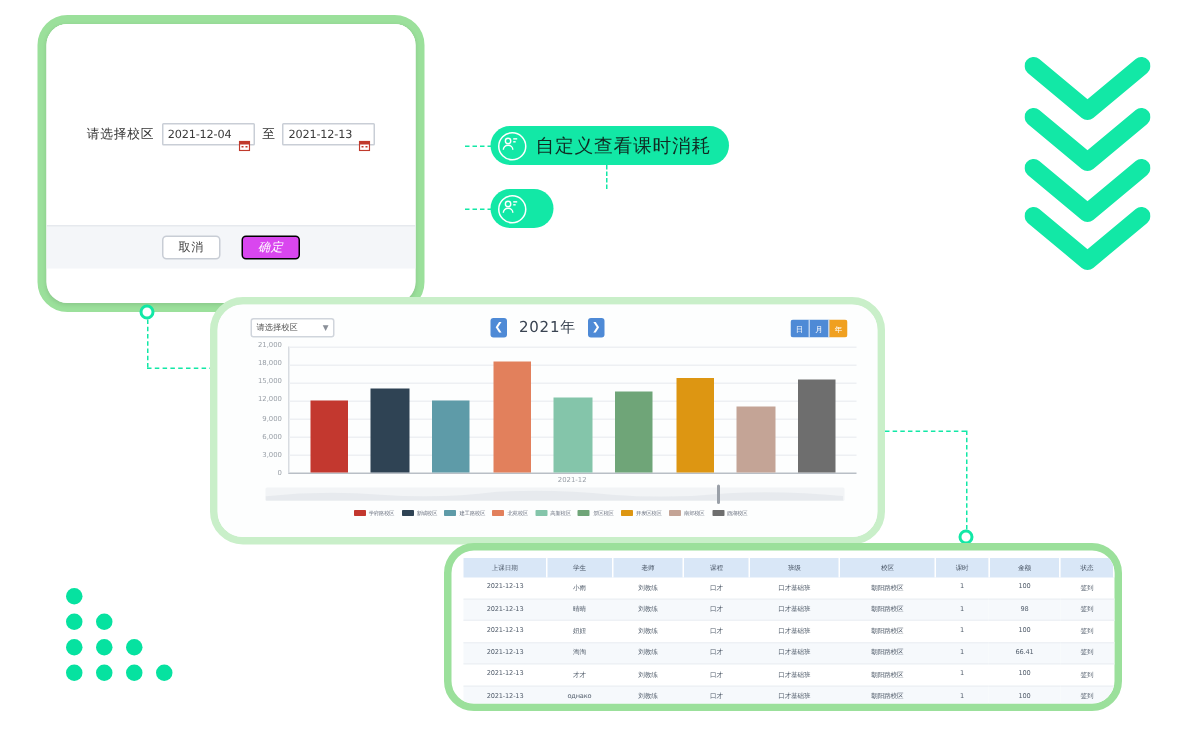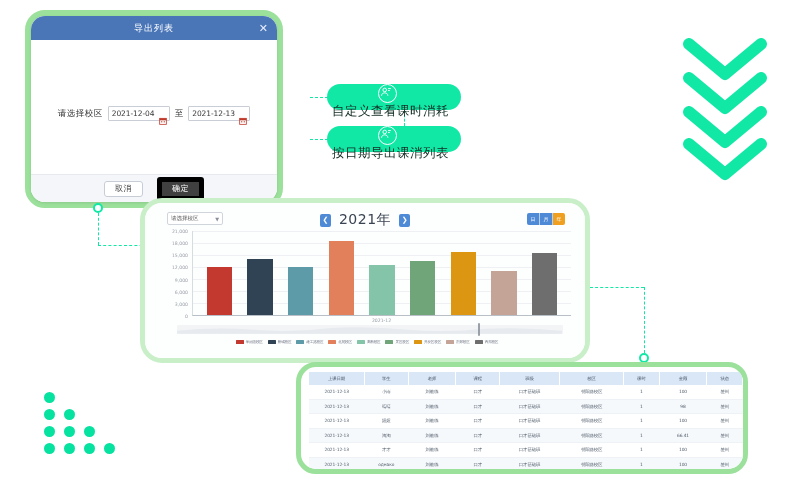--- a/index.html
+++ b/index.html
@@ -58,28 +58,27 @@
   .dlg-sep{font-size:8.5px;color:#333;}
   .dlg-foot{
     height:28px;background:#F4F6F9;border-top:1px solid #e6e9ee;
     display:flex;align-items:center;justify-content:center;gap:14px;
   }
   .btn{
     font-size:8px;border-radius:3px;padding:3px 10px;cursor:pointer;
     line-height:1;letter-spacing:.5px;text-align:center;
   }
   .btn-cancel{background:#fff;border:1px solid #c8cdd5;color:#444;}
-  .btn-ok{background:#404040;border:5px solid #000000;color:#fff;}
+  .btn-ok{background:#d946ef;border:1px solid #000000;color:#fff;font-style:italic;}
 
   
   .pill{
     position:absolute;height:26px;border-radius:13px;background:#12E8A6;
     display:flex;align-items:center;padding:0 12px 0 5px;box-sizing:border-box;
     color:#0d2f25;
-    flex-direction:column;
   }
   .pill .av{
     width:17px;height:17px;border-radius:50%;border:1.4px solid #ffffff;
     margin-right:6px;flex:0 0 auto;position:relative;
   }
   .pill .av svg{position:absolute;left:1px;top:1px;}
   .pill .txt{font-size:12.5px;letter-spacing:.5px;white-space:nowrap;color:#102a22;}
   #pill1{left:327px;top:84px;}
   #pill2{left:327px;top:126px;}
   .pill-dash{position:absolute;border-top:1.6px dashed #12E8A6;}
@@ -101,21 +100,21 @@
   }
   .sel .caret{font-size:5px;color:#8a8f98;}
   .yearnav{
     position:absolute;left:0;right:0;top:2px;display:flex;align-items:center;
     justify-content:center;gap:8px;
   }
   .ynav-btn{
     width:11px;height:13px;background:#4E8AD6;border-radius:2px;color:#fff;
     font-size:7px;display:flex;align-items:center;justify-content:center;cursor:pointer;
   }
-  .ynav-lbl{font-size:14px;color:#3a4452;letter-spacing:.5px;}
+  .ynav-lbl{font-size:10px;color:#3a4452;letter-spacing:.5px;}
   .seg{position:absolute;right:20px;top:4px;display:flex;height:12px;border-radius:2px;overflow:hidden;}
   .seg div{
     width:12px;height:12px;display:flex;align-items:center;justify-content:center;
     font-size:5px;color:#fff;cursor:pointer;border-right:1px solid rgba(255,255,255,.6);
   }
   .seg div:last-child{border-right:none;}
   .seg .s-blue{background:#4E8AD6;}
   .seg .s-orange{background:#F0A020;}
 
   
@@ -221,24 +220,20 @@
     <div class="dot" style="left:20px;top:34px"></div>
     <div class="dot" style="left:40px;top:34px"></div>
     <div class="dot" style="left:0px;top:51px"></div>
     <div class="dot" style="left:20px;top:51px"></div>
     <div class="dot" style="left:40px;top:51px"></div>
     <div class="dot" style="left:60px;top:51px"></div>
   </div>
 
   <div class="dlg-frame"></div>
   <div class="dlg">
-    <div class="dlg-title">
-      <span>导出列表</span>
-      <span class="dlg-close">✕</span>
-    </div>
     <div class="dlg-body">
       <div class="dlg-row">
         <span class="dlg-label">请选择校区</span>
         <div class="date-box">
           <span class="val">2021-12-04</span>
           <span class="cal-ic">
             <svg viewBox="0 0 12 12" width="8" height="8">
               <rect x="1" y="2" width="10" height="9" fill="#fff" stroke="#C0392B" stroke-width="1.2"></rect>
               <rect x="1" y="2" width="10" height="3" fill="#C0392B"></rect>
               <rect x="3" y="6.5" width="2" height="1.5" fill="#C0392B"></rect>
@@ -288,21 +283,20 @@
 
   <div class="pill" id="pill2">
     <span class="av">
       <svg viewBox="0 0 14 14" width="12" height="12">
         <circle cx="5.5" cy="4.6" r="2.1" fill="none" stroke="#ffffff" stroke-width="1.1"></circle>
         <path d="M1.8 11.4c0-2.1 1.7-3.4 3.7-3.4s3.7 1.3 3.7 3.4" fill="none" stroke="#ffffff" stroke-width="1.1"></path>
         <line x1="9.5" y1="3" x2="12.6" y2="3" stroke="#ffffff" stroke-width="1.1"></line>
         <line x1="9.5" y1="5.3" x2="11.4" y2="5.3" stroke="#ffffff" stroke-width="1.1"></line>
       </svg>
     </span>
-    <span class="txt">按日期导出课消列表</span>
   </div>
 
   <div class="chart-frame">
     <div class="chart-inner">
 
       <div class="ch-toolbar">
         <div class="sel">
           <span>请选择校区</span>
           <span class="caret">▼</span>
         </div>

